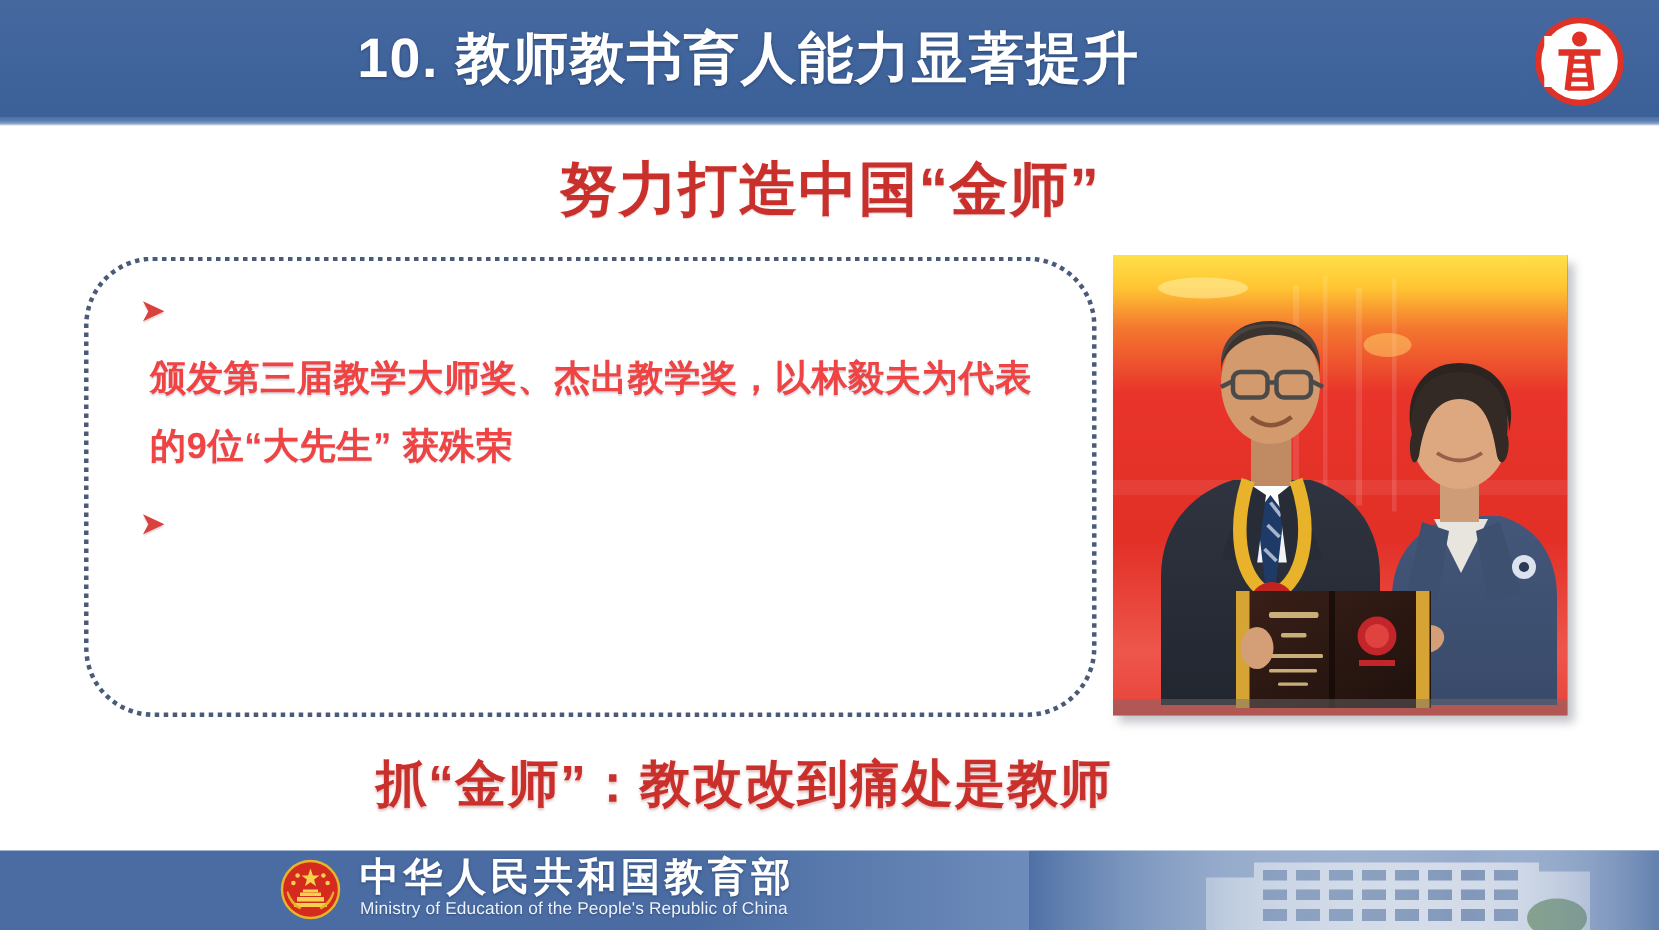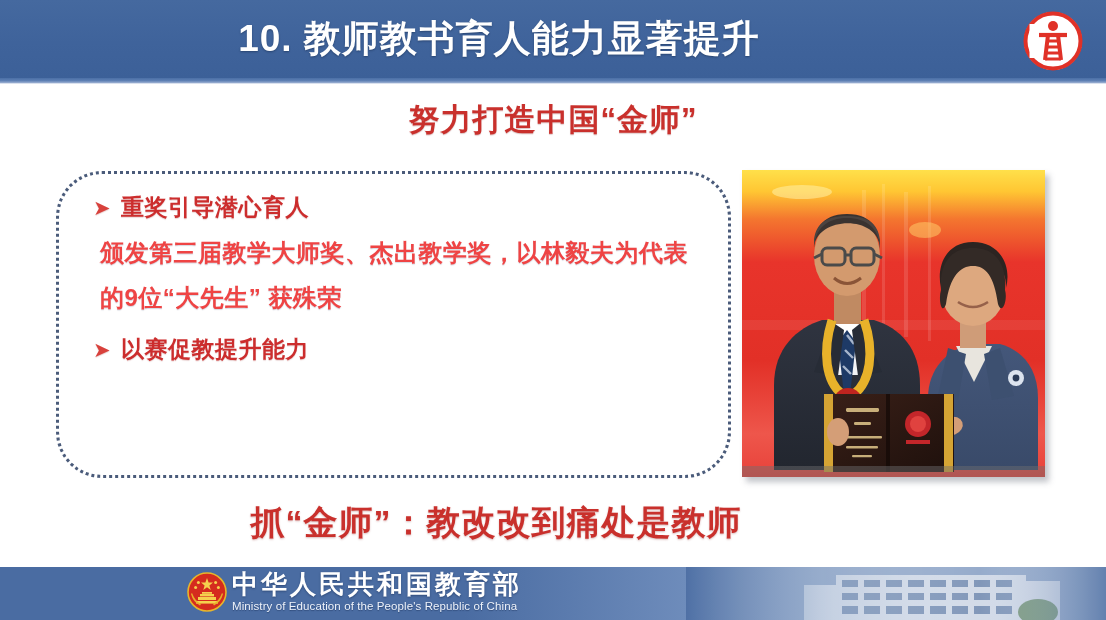--- a/index.html
+++ b/index.html
@@ -34,21 +34,21 @@
   
   .logo{
     position:absolute; right:22px; top:10px; width:62px; height:62px;
   }
   .logo svg{ display:block; width:62px; height:62px; }
 
   
   .subtitle{
     position:absolute; left:0; top:99px; width:1106px;
     text-align:center;
-    font-size:31px; font-weight:bold; color:#C9302C;
+    font-size:39px; font-weight:bold; color:#C9302C;
     letter-spacing:1px;
     text-shadow:0 1px 1px rgba(120,20,20,.25);
   }
 
   
   .content-box{
     position:absolute; left:56px; top:171px; width:675px; height:307px;
     border:3px dotted #4A5B7A;
     border-radius:46px;
     background:#ffffff;
@@ -101,21 +101,21 @@
     position:absolute; left:0; top:567px; width:1106px; height:53px;
     background:linear-gradient(90deg,#4A6CA2 0%,#4A6CA2 42%,#6E8CBB 62%,#9FB4D2 74%,#5878AC 96%,#43639A 100%);
     overflow:hidden;
   }
   .footer-building{
     position:absolute; right:0; top:0; width:420px; height:53px;
     opacity:.85;
   }
   .footer-brand{
     position:absolute; left:186px; top:3px;
-    display:flex; align-items:center; gap:4px;
+    display:flex; align-items:flex-end; gap:12px;
   }
   .emblem{ width:42px; height:42px; flex:0 0 42px; }
   .emblem svg{ display:block; width:42px; height:42px; }
   .brand-text{ display:flex; flex-direction:column; justify-content:center; }
   .brand-cn{
     font-family:"Liberation Serif","DejaVu Serif",serif;
     font-size:26px; font-weight:bold; color:#ffffff;
     letter-spacing:3px; line-height:29px;
     text-shadow:0 1px 2px rgba(20,40,80,.5);
   }
@@ -146,29 +146,27 @@
     </svg>
   </div>
 
   <div class="subtitle">努力打造中国“金师”</div>
 
   <div class="content-box">
 
     <div class="bullet-group g1">
       <div class="bullet-head">
         <span class="arrow-icon">➤</span>
-        <span>重奖引导潜心育人</span>
       </div>
       <div class="bullet-body">颁发第三届教学大师奖、杰出教学奖，以林毅夫为代表的9位“大先生” 获殊荣</div>
     </div>
 
     <div class="bullet-group g2">
       <div class="bullet-head">
         <span class="arrow-icon">➤</span>
-        <span>以赛促教提升能力</span>
       </div>
     </div>
 
   </div>
 
   <div class="photo-wrap">
     <svg viewBox="0 0 303 307" xmlns="http://www.w3.org/2000/svg">
       <defs>
         <linearGradient id="bg" x1="0" y1="0" x2="0" y2="1">
           <stop offset="0" stop-color="#FFE04A"></stop>

